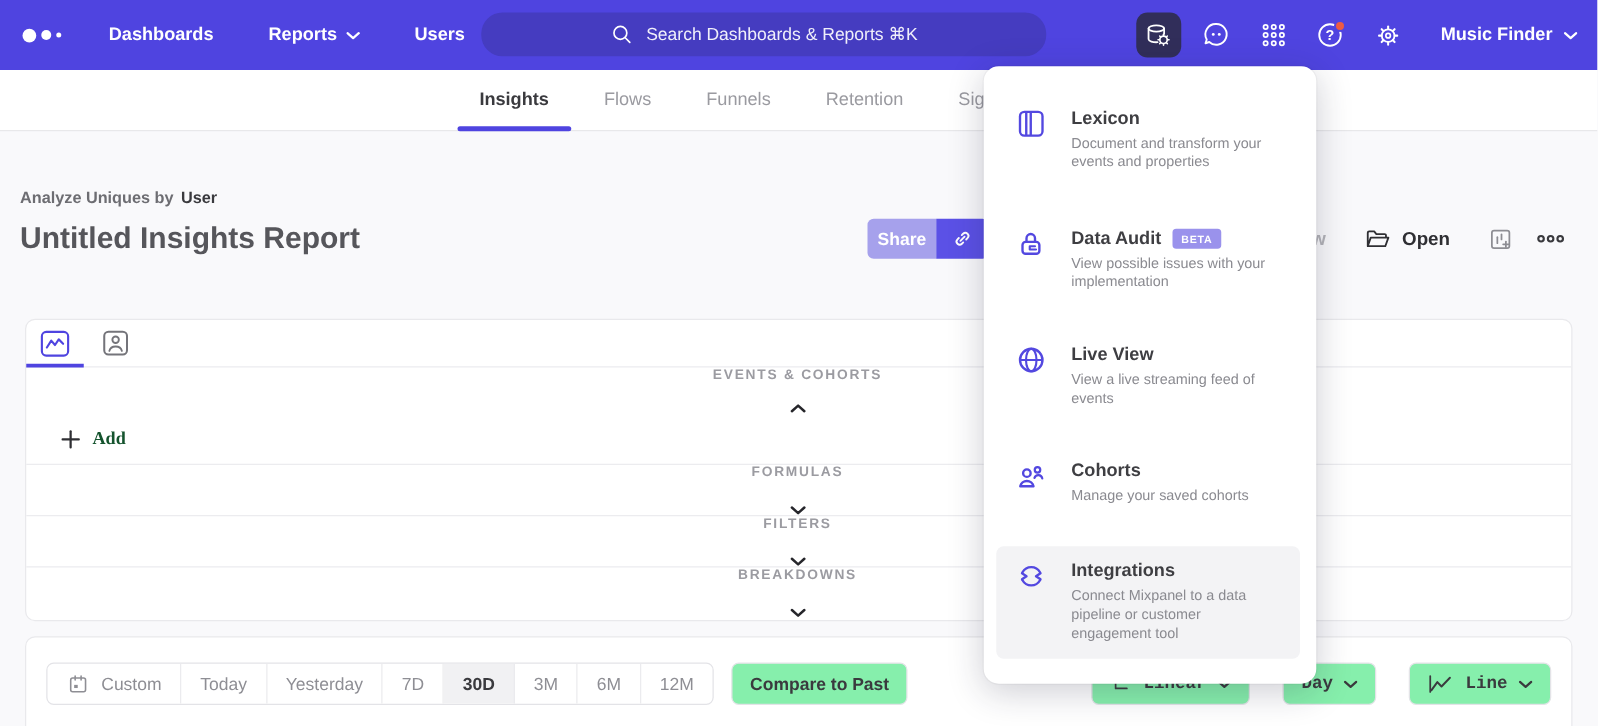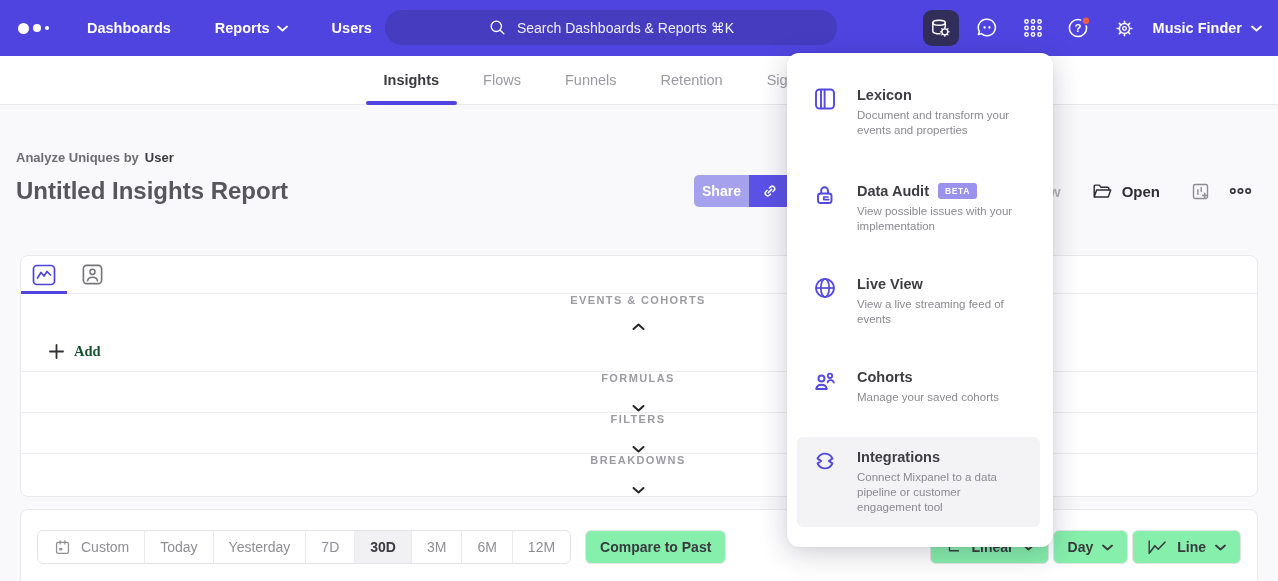--- a/index.html
+++ b/index.html
@@ -12,21 +12,21 @@
             display:flex; align-items:center; z-index:10; }
   .logo { display:flex; align-items:center; gap:4px; margin:0 38px 0 18px; }
   .logo i { background:#fff; border-radius:50%; display:block; }
   .logo i:nth-child(1){width:11px;height:11px;} .logo i:nth-child(2){width:8px;height:8px;} .logo i:nth-child(3){width:4px;height:4px;}
   .nav-link { color:#fff; font-size:14.5px; font-weight:bold; margin-right:44px; display:flex; align-items:center; gap:7px; cursor:pointer; }
   .search-pill { position:absolute; left:385px; top:10px; width:452px; height:35px; border-radius:17px;
                  background:#453cc0; display:flex; align-items:center; justify-content:center; gap:10px; color:rgba(255,255,255,.92); font-size:14px; }
   .nav-right { position:absolute; right:16px; top:0; height:56px; display:flex; align-items:center; gap:10px; }
   .nav-icon-btn { width:36px; height:36px; border-radius:9px; display:flex; align-items:center; justify-content:center; cursor:pointer; }
   .nav-icon-btn.active { background:#312e5a; }
-  .project-switcher { color:#fff; font-size:14.5px; font-weight:bold; display:flex; align-items:center; gap:9px; cursor:pointer; }
+  .project-switcher { color:#fff; font-size:14.5px; font-weight:bold; display:flex; align-items:center; gap:9px; margin-left:14px; cursor:pointer; }
 
   
   #tabbar { position:absolute; left:0; top:56px; width:1278px; height:49px; background:#fff; border-bottom:1px solid #e8e8ea;
             display:flex; align-items:stretch; justify-content:center; gap:8px; z-index:5; }
   .tab { position:relative; display:flex; align-items:center; padding:0 18px; font-size:14.5px; color:#9a9aa0; cursor:pointer; }
   .tab.active { color:#3a3a3e; font-weight:bold; }
   .tab.active::after { content:""; position:absolute; left:0; right:0; bottom:-1px; height:4px; background:#4f44e0; border-radius:2px; }
 
   
   .breadcrumb { position:absolute; left:16px; top:150px; font-size:13px; color:#6d6d72; font-weight:bold; }
@@ -63,21 +63,21 @@
                    border:1px solid #e9e9ec; border-radius:8px; z-index:3; }
   .toolbar-row { display:flex; align-items:center; margin:20px 16px 0 16px; }
   .seg { display:flex; height:34px; border:1px solid #e3e3e7; border-radius:6px; background:#fff; overflow:hidden; }
   .seg-cell { display:flex; align-items:center; gap:9px; padding:0 15px; font-size:14px; color:#8e8e94;
               border-right:1px solid #ebebee; cursor:pointer; white-space:nowrap; }
   .seg-cell:last-child { border-right:none; }
   .seg-cell.active { background:#f1f1f3; color:#3a3a3e; font-weight:bold; }
   .tb-btn { height:34px; border:1px solid #e3e3e7; border-radius:6px; background:#86efac; display:flex; align-items:center;
             gap:9px; padding:0 14px; font-size:14px; font-weight:bold; color:#3a3a3e; cursor:pointer; }
   .compare-btn { margin-left:14px; }
-  .tb-right { margin-left:auto; display:flex; gap:4px; }
+  .tb-right { margin-left:auto; display:flex; gap:26px;font-family:Liberation Mono, monospace; }
 
   
   #popup { position:absolute; left:787px; top:53px; width:266px; height:494px; background:#fff; border-radius:12px;
            box-shadow:0 6px 28px rgba(30,30,60,.22), 0 0 0 1px rgba(0,0,0,.03); z-index:40; padding-top:26px; overflow:hidden; }
   .menu-item { display:flex; gap:20px; align-items:flex-start; padding:8px 16px 8px 26px; cursor:pointer; }
   .mi-icon { width:24px; flex:0 0 24px; }
   .mi-title { font-size:14.5px; font-weight:bold; color:#3e3e42; display:flex; align-items:center; gap:9px; }
   .mi-desc { font-size:11.5px; line-height:15px; color:#8a8a90; max-width:182px; margin-top:5px; }
   .beta-badge { background:#9a92ec; color:#fff; font-size:8.5px; font-weight:bold; letter-spacing:.6px;
                 padding:3px 7px; border-radius:3px; }

